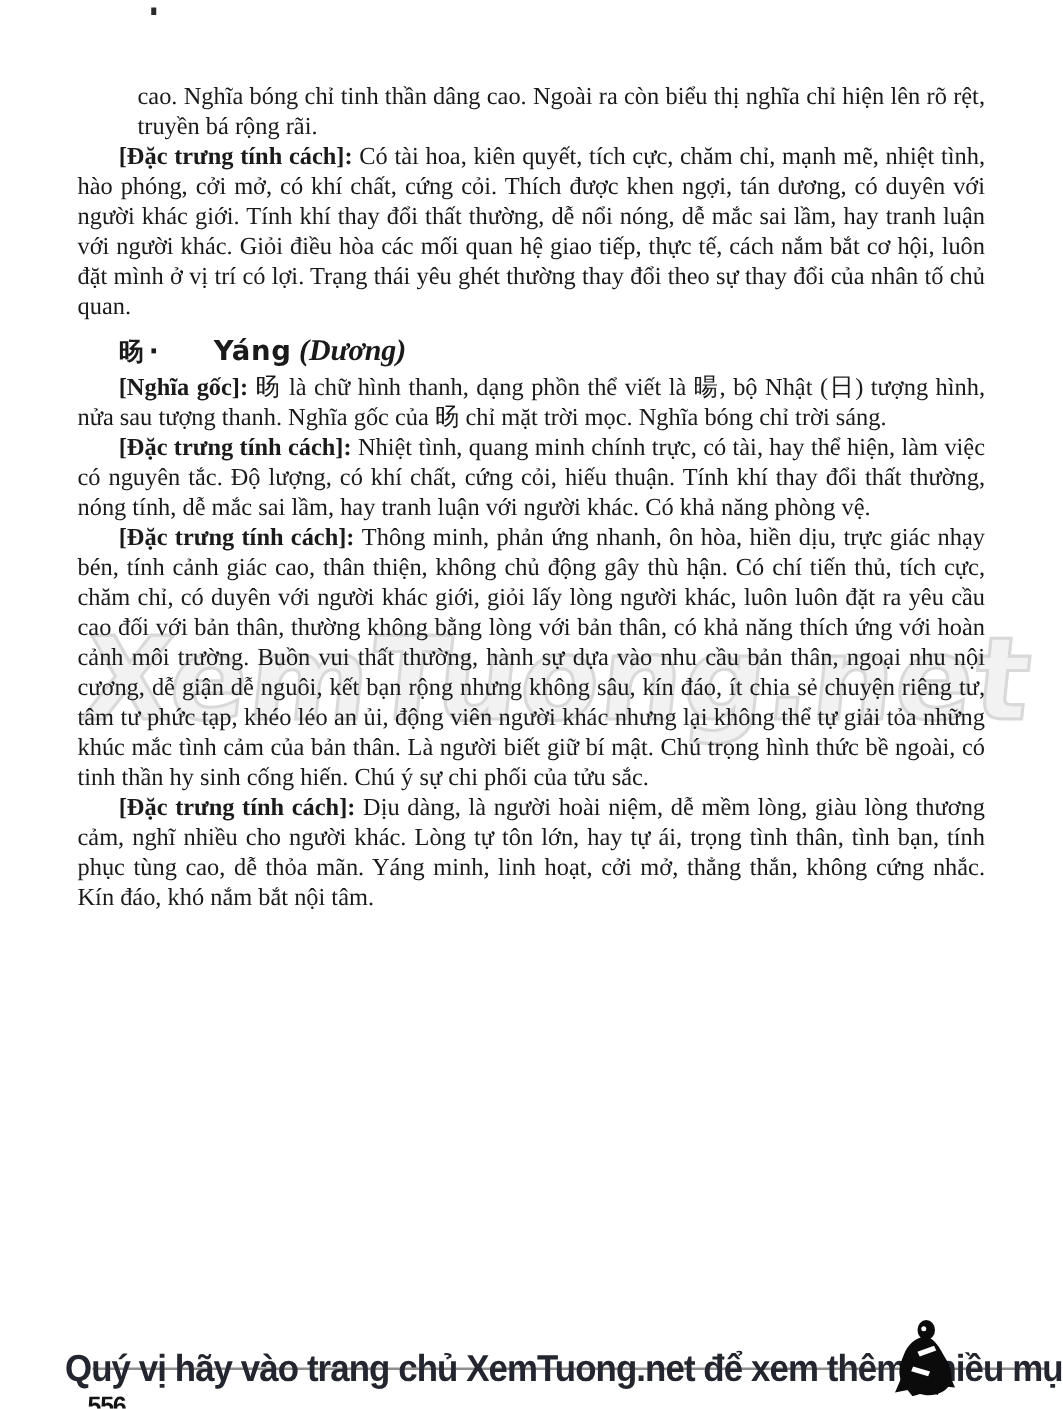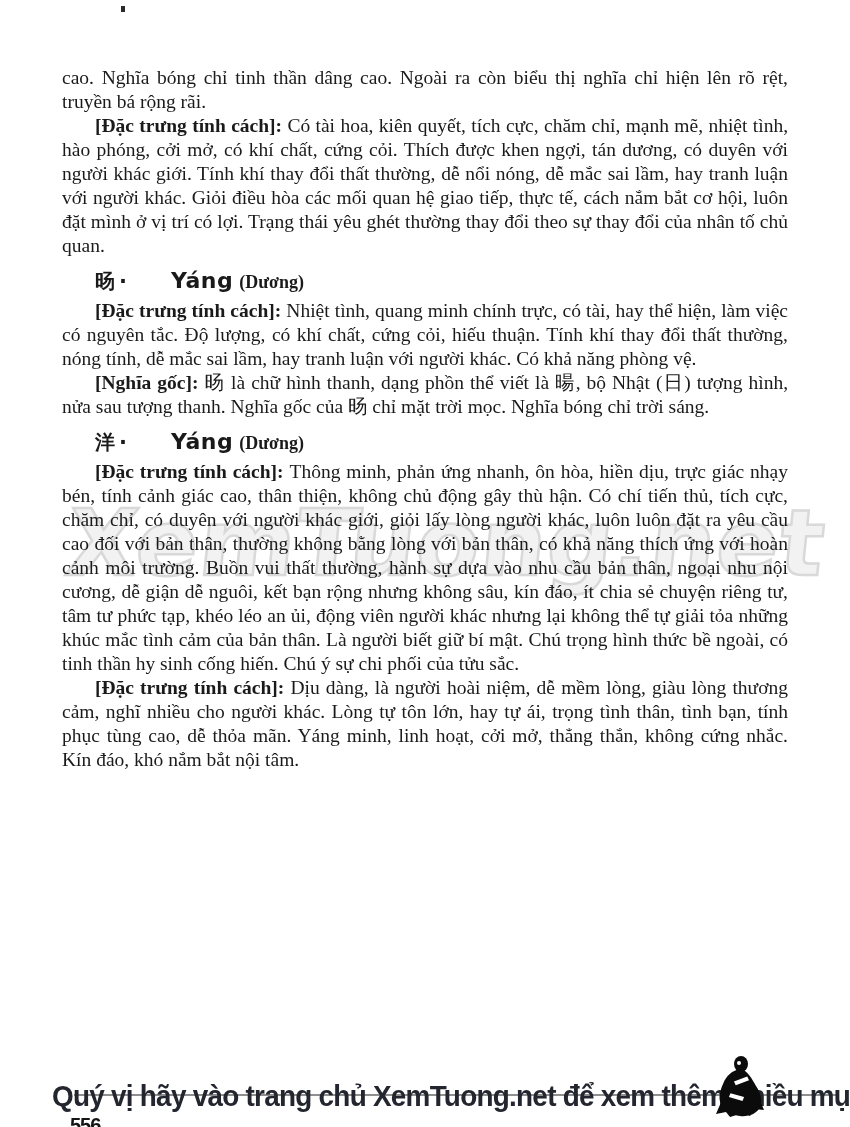--- a/index.html
+++ b/index.html
@@ -26,35 +26,35 @@
     user-select:none;
   }
   .content{position:absolute;left:62px;top:66px;width:726px;z-index:2;}
   p.para{
     margin:0;
     text-align:justify;
     font-size:19.5px;
     line-height:24px;
     text-indent:33px;
   }
-  p.no-indent{text-indent:0;}
+  p.no-indent{text-indent:0;margin-left:48px;}
   .para b.lead{font-weight:bold;}
   .para b.lead:empty{display:none;}
   .para b.lead::after{content:" ";}
   .entry-heading{
     margin:10px 0 4px 33px;
     font-weight:bold;
     font-size:21px;
     line-height:26px;
     white-space:nowrap;
   }
   .h-char{font-family:"DejaVu Sans", sans-serif;font-size:20px;font-weight:bold;}
   .h-sep{font-family:"DejaVu Sans", sans-serif;font-weight:bold;padding:0 4px;}
   .h-pinyin{font-family:"DejaVu Sans", sans-serif;font-weight:bold;font-size:22px;letter-spacing:.5px;margin-left:40px;}
-  .h-viet{font-family:"Liberation Serif", serif;font-weight:bold;font-size:18px;padding-left:6px;}
+  .h-viet{font-family:"Liberation Serif", serif;font-weight:bold;font-size:24px;padding-left:6px;font-style:italic;}
   
   .footer-rule{position:absolute;left:74px;top:1094px;width:764px;height:2px;background:#8f8f8f;z-index:1;}
   .page-number{
     position:absolute;left:70px;top:1114px;z-index:3;
     font-family:"Liberation Sans", sans-serif;
     font-weight:bold;font-size:20px;letter-spacing:-1px;color:#141414;
   }
   .footer-text{
     position:absolute;left:52px;top:1078px;z-index:2;
     font-family:"Liberation Sans", sans-serif;
@@ -76,26 +76,23 @@
 
   <div class="content">
 
     <p class="para no-indent"><span>cao. Nghĩa bóng chỉ tinh thần dâng cao. Ngoài ra còn biểu thị nghĩa chỉ hiện lên rõ rệt, truyền bá rộng rãi.</span></p>
 
     <p class="para"><b class="lead">[Đặc trưng tính cách]:</b><span>Có tài hoa, kiên quyết, tích cực, chăm chỉ, mạnh mẽ, nhiệt tình, hào phóng, cởi mở, có khí chất, cứng cỏi. Thích được khen ngợi, tán dương, có duyên với người khác giới. Tính khí thay đổi thất thường, dễ nổi nóng, dễ mắc sai lầm, hay tranh luận với người khác. Giỏi điều hòa các mối quan hệ giao tiếp, thực tế, cách nắm bắt cơ hội, luôn đặt mình ở vị trí có lợi. Trạng thái yêu ghét thường thay đổi theo sự thay đổi của nhân tố chủ quan.</span></p>
 
     <div class="entry-heading">
       <span class="h-char">旸</span><span class="h-sep">·</span><span class="h-pinyin">Yáng</span><span class="h-viet">(Dương)</span>
     </div>
+    <p class="para"><b class="lead">[Nghĩa gốc]:</b><span>旸 là chữ hình thanh, dạng phồn thể viết là 暘, bộ Nhật (日) tượng hình, nửa sau tượng thanh. Nghĩa gốc của 旸 chỉ mặt trời mọc. Nghĩa bóng chỉ trời sáng.</span></p>
     <p class="para"><b class="lead">[Đặc trưng tính cách]:</b><span>Nhiệt tình, quang minh chính trực, có tài, hay thể hiện, làm việc có nguyên tắc. Độ lượng, có khí chất, cứng cỏi, hiếu thuận. Tính khí thay đổi thất thường, nóng tính, dễ mắc sai lầm, hay tranh luận với người khác. Có khả năng phòng vệ.</span></p>
-    <p class="para"><b class="lead">[Nghĩa gốc]:</b><span>旸 là chữ hình thanh, dạng phồn thể viết là 暘, bộ Nhật (日) tượng hình, nửa sau tượng thanh. Nghĩa gốc của 旸 chỉ mặt trời mọc. Nghĩa bóng chỉ trời sáng.</span></p>
 
-    <div class="entry-heading">
-      <span class="h-char">洋</span><span class="h-sep">·</span><span class="h-pinyin">Yáng</span><span class="h-viet">(Dương)</span>
-    </div>
     <p class="para"><b class="lead">[Đặc trưng tính cách]:</b><span>Thông minh, phản ứng nhanh, ôn hòa, hiền dịu, trực giác nhạy bén, tính cảnh giác cao, thân thiện, không chủ động gây thù hận. Có chí tiến thủ, tích cực, chăm chỉ, có duyên với người khác giới, giỏi lấy lòng người khác, luôn luôn đặt ra yêu cầu cao đối với bản thân, thường không bằng lòng với bản thân, có khả năng thích ứng với hoàn cảnh môi trường. Buồn vui thất thường, hành sự dựa vào nhu cầu bản thân, ngoại nhu nội cương, dễ giận dễ nguôi, kết bạn rộng nhưng không sâu, kín đáo, ít chia sẻ chuyện riêng tư, tâm tư phức tạp, khéo léo an ủi, động viên người khác nhưng lại không thể tự giải tỏa những khúc mắc tình cảm của bản thân. Là người biết giữ bí mật. Chú trọng hình thức bề ngoài, có tinh thần hy sinh cống hiến. Chú ý sự chi phối của tửu sắc.</span></p>
 
     <p class="para"><b class="lead">[Đặc trưng tính cách]:</b><span>Dịu dàng, là người hoài niệm, dễ mềm lòng, giàu lòng thương cảm, nghĩ nhiều cho người khác. Lòng tự tôn lớn, hay tự ái, trọng tình thân, tình bạn, tính phục tùng cao, dễ thỏa mãn. Yáng minh, linh hoạt, cởi mở, thẳng thắn, không cứng nhắc. Kín đáo, khó nắm bắt nội tâm.</span></p>
 
   </div>
 
   <div class="footer-rule"></div>
   <div class="page-number">556</div>
   <div class="footer-text">Quý vị hãy vào trang chủ XemTuong.net để xem thêm nhiều mục hay khác</div>
 

